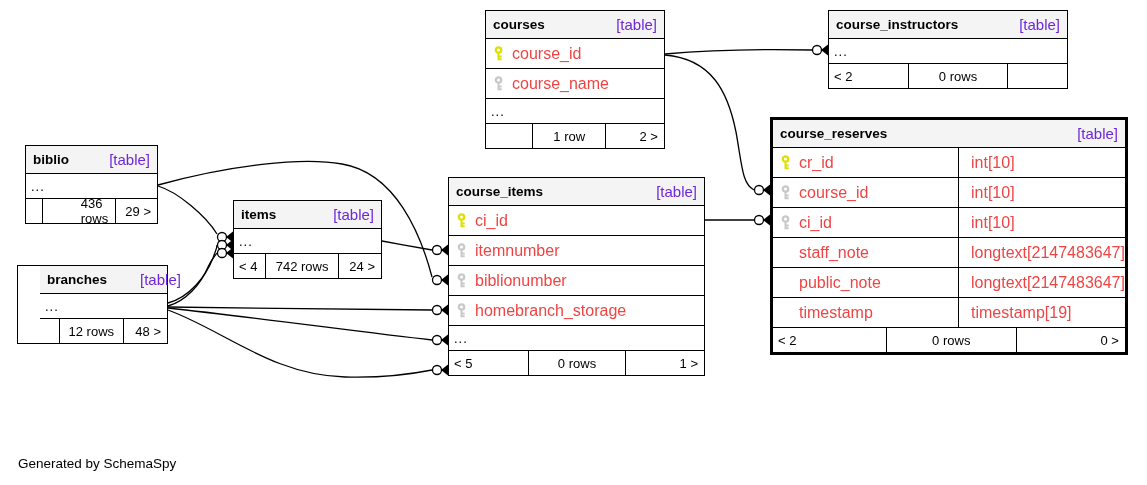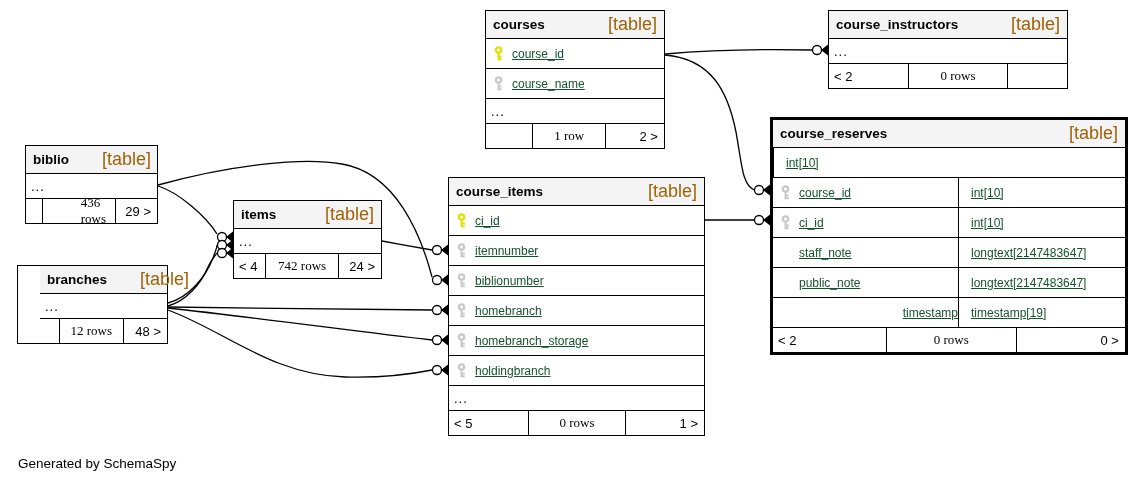--- a/index.html
+++ b/index.html
@@ -2,31 +2,31 @@
 <html><head>
 <meta charset="utf-8">
 <style>
   html,body{margin:0;padding:0;background:#fff;font-family:"Liberation Sans",sans-serif;}
   #canvas{position:relative;width:1147px;height:485px;background:#fff;overflow:hidden;}
   #edges{position:absolute;left:0;top:0;z-index:1;}
   .tbl{position:absolute;background:#fff;border:1.5px solid #000;box-sizing:border-box;z-index:2;}
   .tbl.main{border-width:3px;}
   .thead{height:28px;background:#f4f4f4;border-bottom:1.5px solid #000;display:flex;align-items:center;justify-content:space-between;padding:0 7px;box-sizing:border-box;}
   .tname{font-weight:bold;font-size:13.5px;color:#000;}
-  .ttag{font-size:18px;color:#a16207;margin-left:33px;}
-  .trow{height:30px;border-bottom:1.5px solid #000;display:flex;align-items:stretch;box-sizing:border-box;font-size:12px;color:#14532d;text-decoration:underline;}
+  .ttag{font-size:15px;color:#6d28d9;margin-left:33px;}
+  .trow{height:30px;border-bottom:1.5px solid #000;display:flex;align-items:stretch;box-sizing:border-box;font-size:16px;color:#ef4444;}
   .namecell{display:flex;align-items:center;gap:8px;padding-left:7px;flex:1;min-width:0;}
   .keyspacer{width:11px;flex:0 0 11px;height:15px;}
   .typecell{border-left:1.5px solid #000;display:flex;align-items:center;padding-left:12px;flex:0 0 auto;box-sizing:border-box;}
   .erow{height:25px;border-bottom:1.5px solid #000;display:flex;align-items:center;padding-left:5px;box-sizing:border-box;font-size:13px;letter-spacing:1px;}
   .tfoot{height:24px;display:flex;box-sizing:border-box;font-size:13px;}
   .fcell{display:flex;align-items:center;box-sizing:border-box;min-width:0;}
   .fcell + .fcell{border-left:1.5px solid #000;}
   .fcell.l{justify-content:flex-start;padding-left:5px;}
-  .fcell.c{justify-content:center;font-family:Liberation Serif, serif;}
+  .fcell.c{justify-content:center;}
   .fcell.r{justify-content:flex-end;padding-right:6px;}
   #credit{position:absolute;left:18px;top:456px;font-size:13.5px;color:#000;z-index:2;}
 </style>
 </head>
 <body>
 
 <div id="canvas">
   <svg id="edges" width="1147" height="485">
       <g>
         <path d="M 665,54 C 710,50 770,49 812,50" fill="none" stroke="#000000" stroke-width="1.3"></path>
@@ -126,20 +126,27 @@
         <div class="fcell c" style="width: 42%;">0 rows</div>
         <div class="fcell r" style="width: 25%;"></div>
       </div>
     </div>
     <div class="tbl main" style="left: 770px; top: 117px; width: 358px;">
       <div class="thead">
         <span class="tname">course_reserves</span>
         <span class="ttag">[table]</span>
       </div>
       <div class="trow">
+        <div class="namecell" style="flex: 0 0 178px;">
+          <svg width="11" height="15" viewBox="0 0 11 15">
+            <circle cx="5.5" cy="4" r="2.7" fill="none" stroke="#dfdf00" stroke-width="2.3"></circle>
+            <path d="M5.5 6.7 V14.2 M5.5 10.6 H8.7 M5.5 13.2 H8.7" stroke="#dfdf00" stroke-width="2" fill="none"></path>
+          </svg>
+          <span>cr_id</span>
+        </div>
         <div class="typecell" style="width: 170px;">
           <span>int[10]</span>
         </div>
       </div>
       <div class="trow">
         <div class="namecell" style="flex: 0 0 178px;">
           <svg width="11" height="15" viewBox="0 0 11 15">
             <circle cx="5.5" cy="4" r="2.7" fill="none" stroke="#c9c9c9" stroke-width="2.3"></circle>
             <path d="M5.5 6.7 V14.2 M5.5 10.6 H8.7 M5.5 13.2 H8.7" stroke="#c9c9c9" stroke-width="2" fill="none"></path>
           </svg>
@@ -173,21 +180,21 @@
       <div class="trow">
         <div class="namecell" style="flex: 0 0 178px;">
           <span class="keyspacer"></span>
           <span>public_note</span>
         </div>
         <div class="typecell" style="width: 170px;">
           <span>longtext[2147483647]</span>
         </div>
       </div>
       <div class="trow">
-        <div class="namecell" style="flex: 0 0 178px; justify-content: flex-end;">
+        <div class="namecell" style="flex: 0 0 178px;">
           <span class="keyspacer"></span>
           <span>timestamp</span>
         </div>
         <div class="typecell" style="width: 170px;">
           <span>timestamp[19]</span>
         </div>
       </div>
       <div class="tfoot">
         <div class="fcell l" style="width: 32%;">&lt; 2</div>
         <div class="fcell c" style="width: 37%;">0 rows</div>
@@ -261,39 +268,21 @@
           </svg>
           <span>biblionumber</span>
         </div>
       </div>
       <div class="trow">
         <div class="namecell">
           <svg width="11" height="15" viewBox="0 0 11 15">
             <circle cx="5.5" cy="4" r="2.7" fill="none" stroke="#c9c9c9" stroke-width="2.3"></circle>
             <path d="M5.5 6.7 V14.2 M5.5 10.6 H8.7 M5.5 13.2 H8.7" stroke="#c9c9c9" stroke-width="2" fill="none"></path>
           </svg>
-          <span>homebranch</span>
-        </div>
-      </div>
-      <div class="trow">
-        <div class="namecell">
-          <svg width="11" height="15" viewBox="0 0 11 15">
-            <circle cx="5.5" cy="4" r="2.7" fill="none" stroke="#c9c9c9" stroke-width="2.3"></circle>
-            <path d="M5.5 6.7 V14.2 M5.5 10.6 H8.7 M5.5 13.2 H8.7" stroke="#c9c9c9" stroke-width="2" fill="none"></path>
-          </svg>
           <span>homebranch_storage</span>
-        </div>
-      </div>
-      <div class="trow">
-        <div class="namecell">
-          <svg width="11" height="15" viewBox="0 0 11 15">
-            <circle cx="5.5" cy="4" r="2.7" fill="none" stroke="#c9c9c9" stroke-width="2.3"></circle>
-            <path d="M5.5 6.7 V14.2 M5.5 10.6 H8.7 M5.5 13.2 H8.7" stroke="#c9c9c9" stroke-width="2" fill="none"></path>
-          </svg>
-          <span>holdingbranch</span>
         </div>
       </div>
       <div class="erow">...</div>
       <div class="tfoot">
         <div class="fcell l" style="width: 31%;">&lt; 5</div>
         <div class="fcell c" style="width: 38%;">0 rows</div>
         <div class="fcell r" style="width: 31%;">1 &gt;</div>
       </div>
     </div>
   </div>

